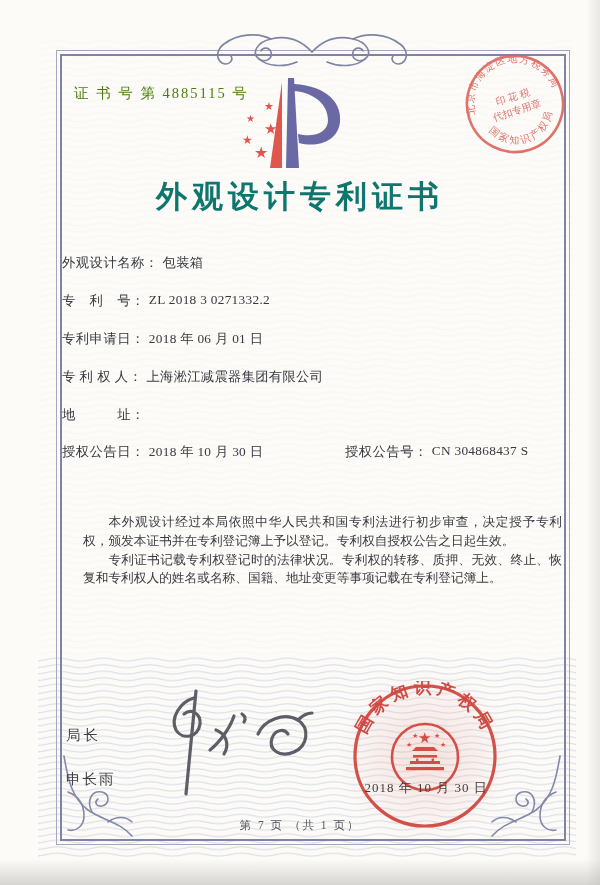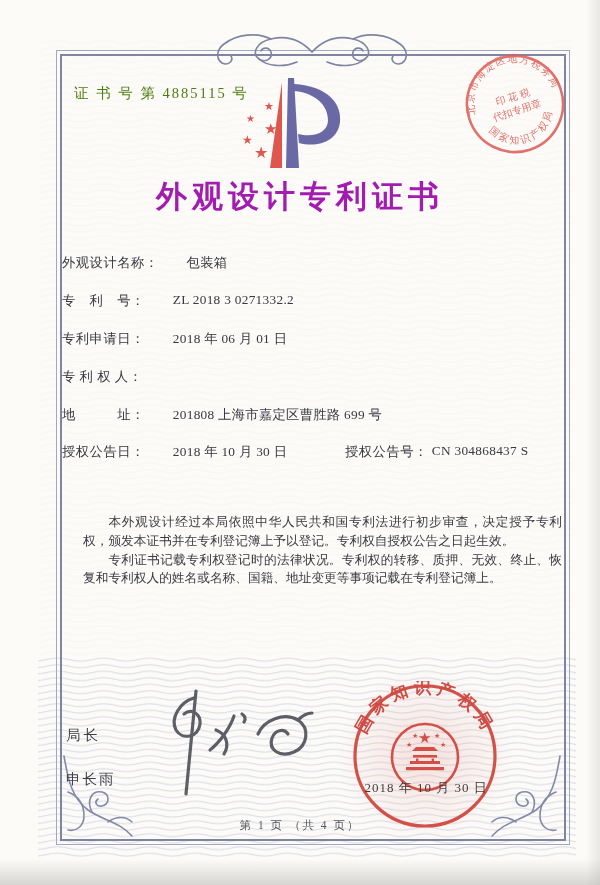--- a/index.html
+++ b/index.html
@@ -37,26 +37,26 @@
     font-size:14.5px;letter-spacing:2px;color:#4d7c0f;
   }
   .logo{position:absolute;left:236px;top:74px;z-index:3;}
   .tax-seal{
     position:absolute;left:463px;top:52px;width:104px;height:104px;z-index:5;
     transform:rotate(-18deg);opacity:.88;
   }
   .title{
     position:absolute;left:0;width:600px;top:176px;z-index:4;
     text-align:center;font-size:31px;font-weight:bold;
-    letter-spacing:5px;color:#a21caf;
+    letter-spacing:5px;color:#0f766e;
   }
   .fields{position:absolute;left:62px;top:254px;width:476px;z-index:4;}
   .field-row{
     position:relative;height:37.9px;display:flex;align-items:flex-start;
-    font-size:13.3px;color:#38383f;white-space:nowrap;gap:24px;
+    font-size:13.3px;color:#38383f;white-space:nowrap;
   }
   .field-label{letter-spacing:.5px;}
   .field-value{margin-left:4px;letter-spacing:.3px;}
   .grant-no{position:absolute;left:283px;top:0;display:flex;justify-content:space-between;}
   .body-text{
     position:absolute;left:62px;top:513px;width:479px;z-index:4;
     font-size:12.7px;line-height:18.8px;color:#3a3a40;
     text-align:justify;
     padding-left:21px;
   }
@@ -169,24 +169,24 @@
     <div class="field-row">
       <span class="field-label">专　利　号：</span>
       <span class="field-value">ZL 2018 3 0271332.2</span>
     </div>
     <div class="field-row">
       <span class="field-label">专利申请日：</span>
       <span class="field-value">2018 年 06 月 01 日</span>
     </div>
     <div class="field-row">
       <span class="field-label">专 利 权 人：</span>
+      <span class="field-value">上海淞江减震器集团有限公司</span>
     </div>
     <div class="field-row">
       <span class="field-label">地　　　址：</span>
-      <span class="field-value">201808 上海市嘉定区曹胜路 699 号</span>
     </div>
     <div class="field-row">
       <span class="field-label">授权公告日：</span>
       <span class="field-value">2018 年 10 月 30 日</span>
       <span class="grant-no">
         <span class="field-label">授权公告号：</span>
         <span class="field-value">CN 304868437 S</span>
       </span>
     </div>
   </div>
@@ -236,17 +236,17 @@
         <rect x="60" y="80" width="30" height="3"></rect>
         <rect x="56" y="86" width="38" height="3.2"></rect>
         <rect x="66" y="77.5" width="2.4" height="2.5"></rect>
         <rect x="81.6" y="77.5" width="2.4" height="2.5"></rect>
       </g>
     </g>
   </svg>
 
   <div class="issue-date">2018 年 10 月 30 日</div>
 
-  <div class="page-footer">第 1 页 （共 4 页）</div>
+  <div class="page-footer">第 7 页 （共 1 页）</div>
 
   <div class="right-shade"></div>
   <div class="bottom-shade"></div>
 </div>
 
 </body></html>

